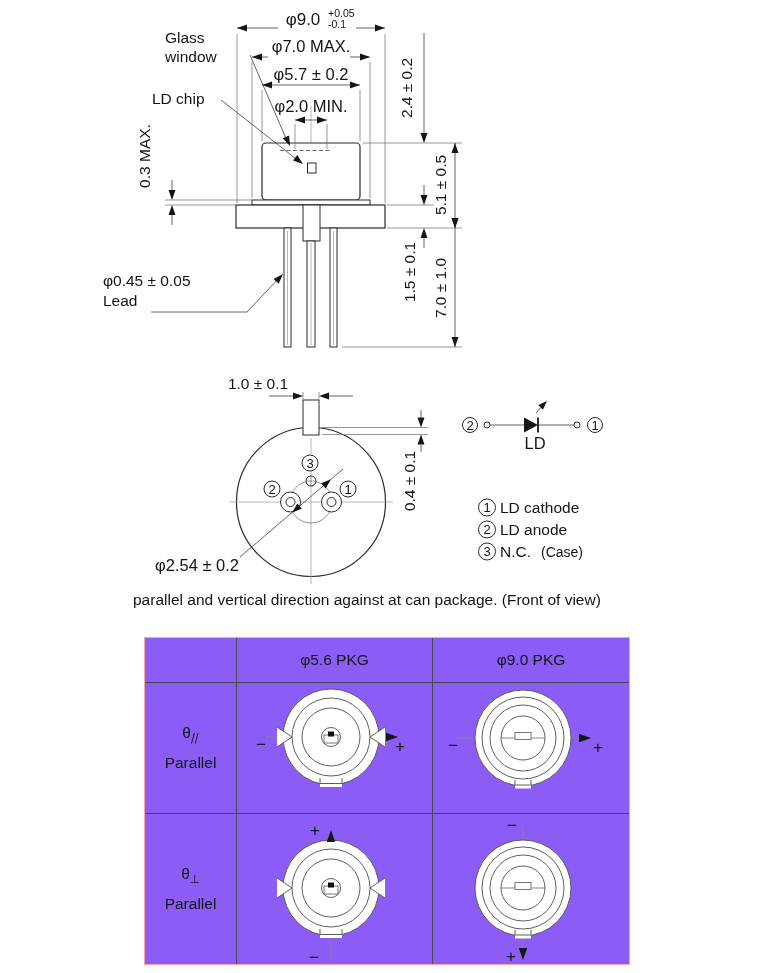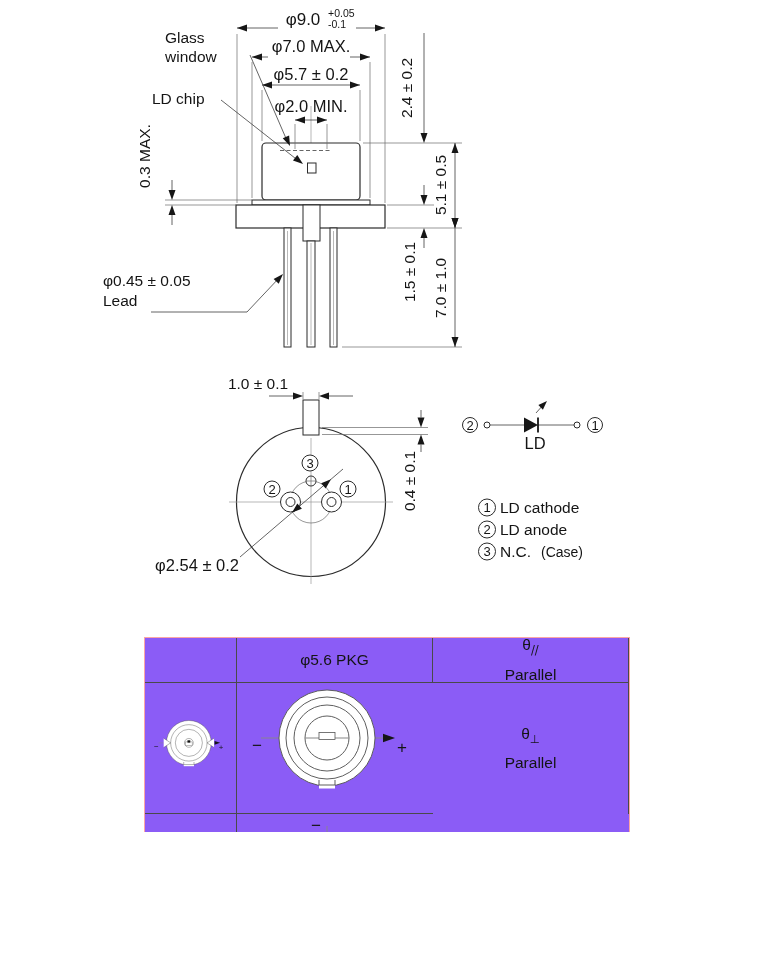--- a/index.html
+++ b/index.html
@@ -1,16 +1,16 @@
 <!DOCTYPE html>
 <html><head>
 <meta charset="utf-8">
 <style>
   html,body{margin:0;padding:0;background:#fff;}
-  .page{position:relative;width:768px;height:832px;background:#fff;overflow:hidden;
+  .page{position:relative;width:768px;height:973px;background:#fff;overflow:hidden;
         font-family:"Liberation Sans",sans-serif;color:#141414;text-decoration:underline;}
   svg text{font-family:"Liberation Sans",sans-serif;fill:#141414;}
   .t15{font-size:15.5px;}
   .t16{font-size:16.5px;}
   .t10{font-size:10.5px;}
   .t13{font-size:13px;}
   .t14{font-size:14px;}
   .t17{font-size:17px;}
   .ol{stroke:#2b2b2b;stroke-width:1.2;fill:#fff;}
   .ol1{stroke:#2b2b2b;stroke-width:1;fill:#fff;}
@@ -245,26 +245,28 @@
     <text x="487" y="534" text-anchor="middle" class="t13">2</text>
     <text x="487" y="556" text-anchor="middle" class="t13">3</text>
     <text x="500" y="513" class="t15">LD cathode</text>
     <text x="500" y="535" class="t15">LD anode</text>
     <text x="500" y="557" class="t15">N.C.</text>
     <text x="541" y="557" class="t14">(Case)</text>
   </svg>
 
   
   <div class="caption">
+    <div>parallel and vertical direction against at can package. (Front of view)</div>
   </div>
 
   
   <div class="ffp">
     <div class="cell"></div>
     <div class="cell hdr">φ5.6 PKG</div>
+    <div class="cell hdr lastcol">φ9.0 PKG</div>
 
     <div class="cell rowlabel">
       <div>
         <span>θ</span><sub>//</sub><br>
         <span>Parallel</span>
       </div>
     </div>
     <div class="cell">
       <svg width="195" height="130" viewBox="0 0 195 130">
         <line x1="29" y1="54" x2="149" y2="54" style="stroke:#888;stroke-width:0.9;"></line>

